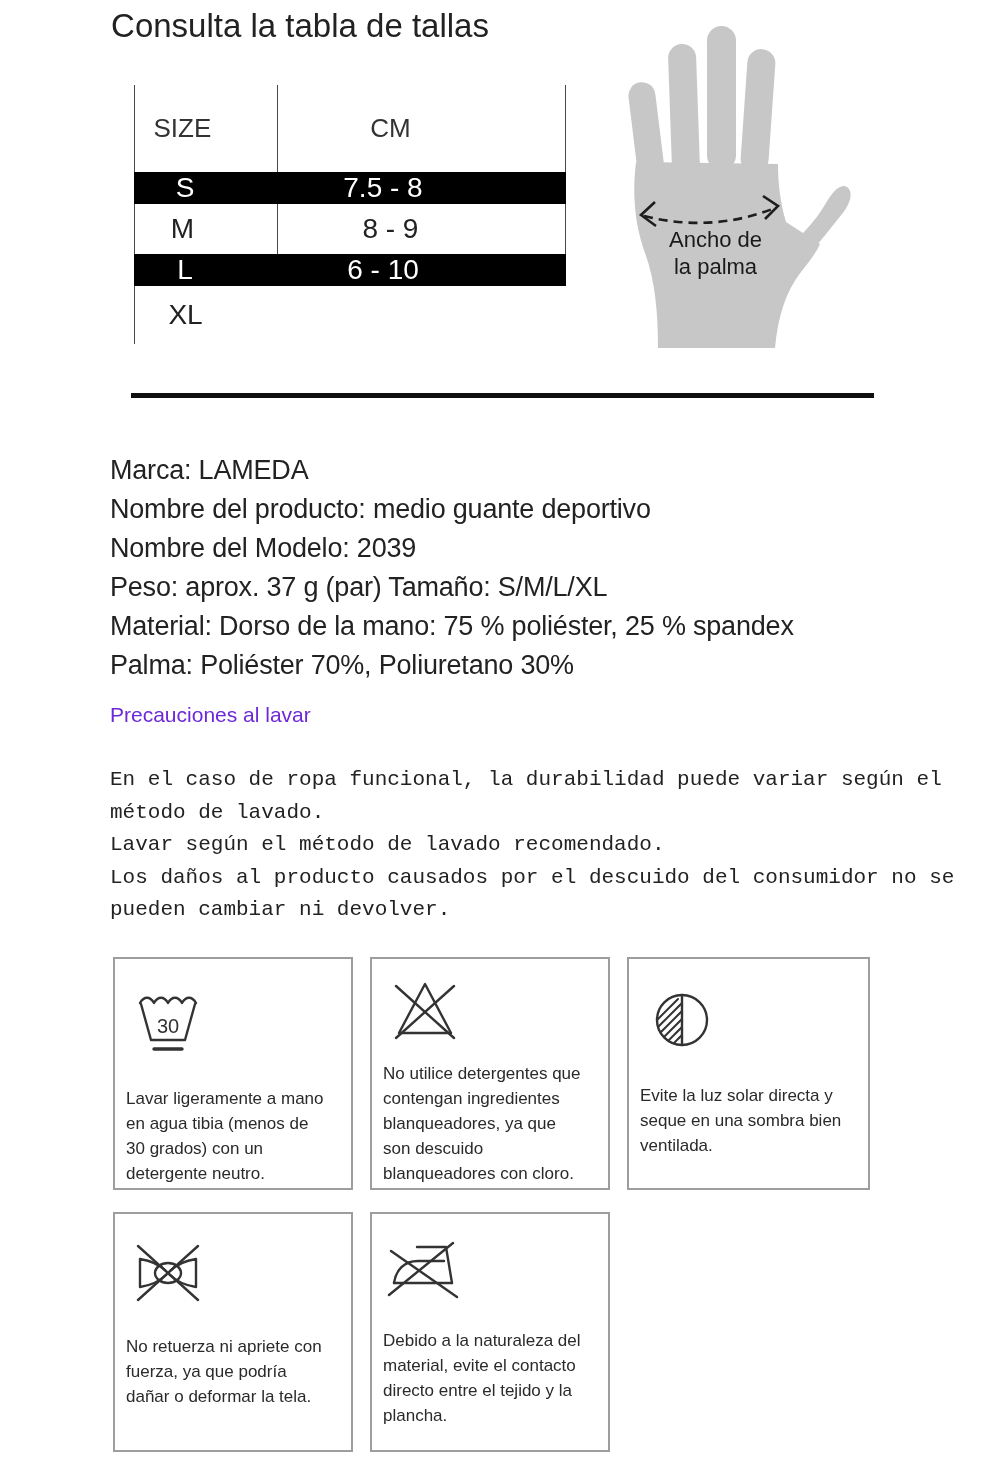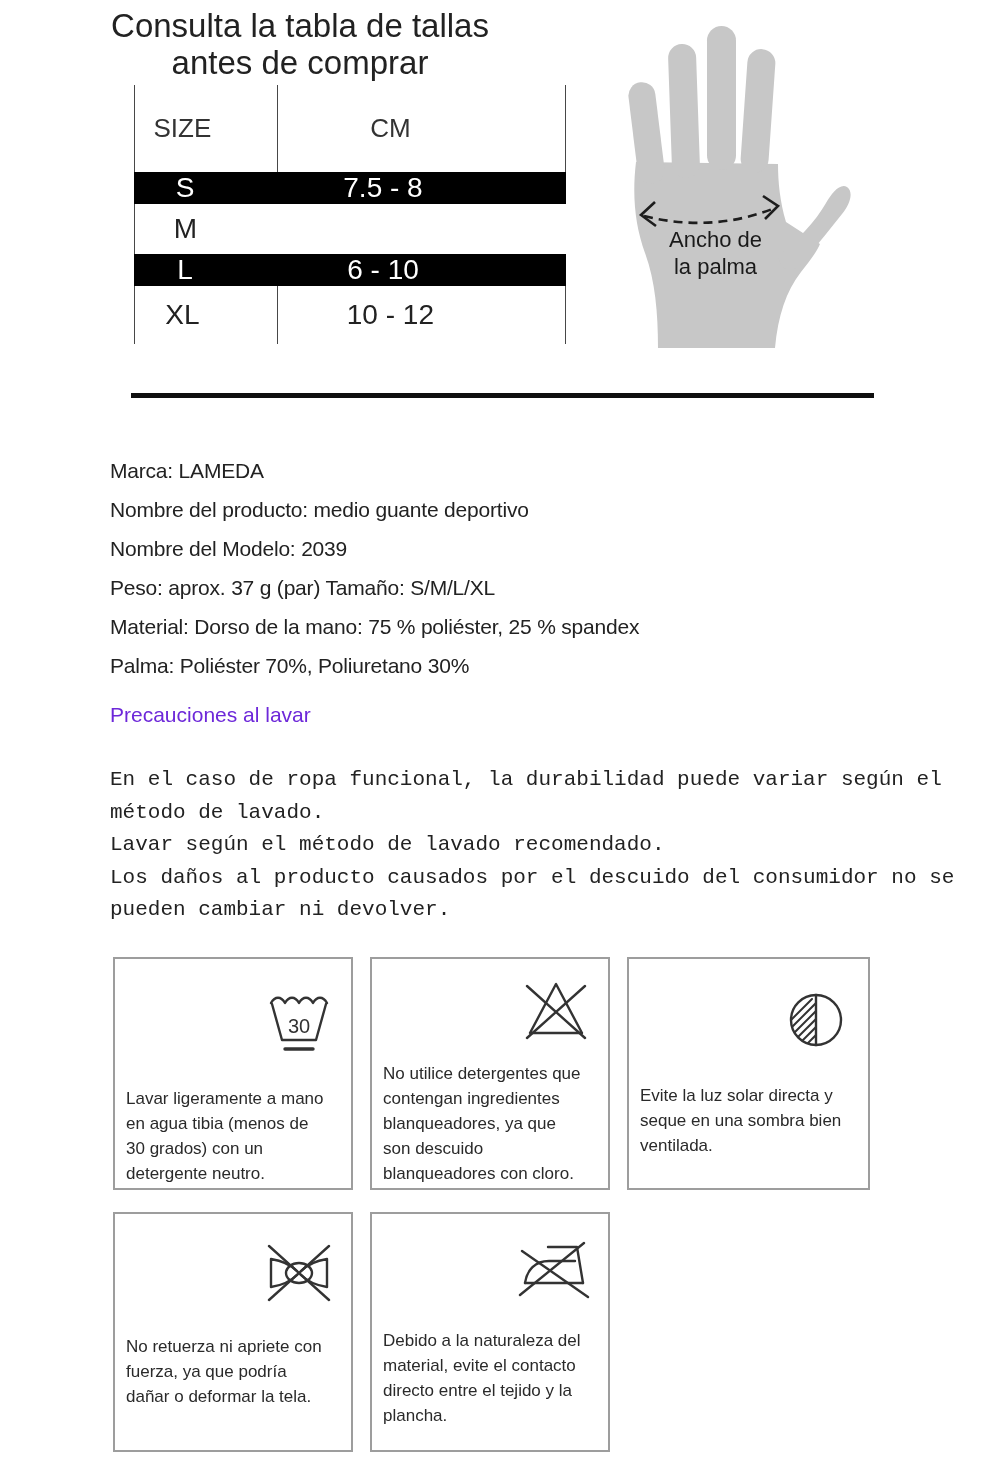--- a/index.html
+++ b/index.html
@@ -28,63 +28,62 @@
   
   .hand-fig { position:absolute; left:628px; top:6px; width:262px; height:342px; }
   .hand-fig svg { position:absolute; left:0; top:0; }
   .hand-label {
     position:absolute; left:10px; top:220px; width:155px; text-align:center;
     font-size:22px; line-height:27px; color:#1a1a1a;
   }
   .divider { position:absolute; left:131px; top:393px; width:743px; height:5px; background:#0f0f0f; }
   
   .product-info {
-    position:absolute; left:110px; top:451px; font-size:21px; line-height:39px;
+    position:absolute; left:110px; top:451px; font-size:27px; line-height:39px;
     color:#222; letter-spacing:-0.2px;
   }
   .wash-heading { position:absolute; left:110px; top:703px; font-size:21px; font-weight:normal; color:#6d28d9; }
   .wash-intro { position:absolute; left:110px; top:764px; font-size:21px; line-height:32.5px; color:#222;font-family:Liberation Mono, monospace; }
   
   .care-grid {
     position:absolute; left:113px; top:957px; display:grid;
     grid-template-columns:240px 240px 243px; grid-template-rows:233px 240px;
     column-gap:17px; row-gap:22px;
   }
   .care-box { border:2px solid #9d9d9d; padding:2px 10px 4px 11px; display:flex; flex-direction:column; overflow:hidden; background:#fff; }
-  .icon-wrap { display:flex; align-items:center; justify-content:flex-end; flex:0 0 auto; }
+  .icon-wrap { display:flex; align-items:center; justify-content:flex-start; flex:0 0 auto; }
   .care-icon { stroke:#333; fill:none; stroke-width:2.4; stroke-linecap:round; stroke-linejoin:round; }
   .care-text { font-size:17px; line-height:25px; color:#2a2a2a; }
 </style>
 </head>
 <body>
 
 <div class="title">
   <div>Consulta la tabla de tallas</div>
-  <div>antes de comprar</div>
 </div>
 
 <div class="size-table">
   <div class="trow header bordered">
     <div class="cell c1">SIZE</div>
     <div class="cell c2">CM</div>
   </div>
   <div class="trow data black h32">
     <div class="cell c1">S</div>
     <div class="cell c2">7.5 - 8</div>
   </div>
   <div class="trow data bordered h50">
     <div class="cell c1">M</div>
+    <div class="cell c2">8 - 9</div>
   </div>
   <div class="trow data black h32">
     <div class="cell c1">L</div>
     <div class="cell c2">6 - 10</div>
   </div>
   <div class="trow data bordered h58">
     <div class="cell c1">XL</div>
-    <div class="cell c2">10 - 12</div>
   </div>
 </div>
 
 <div class="hand-fig">
   <svg viewBox="0 0 262 342" width="262" height="342">
     <g fill="#c7c7c7">
       <path d="M8 156 C4 190 7 219 17 247 C27 274 30 306 30 342 L147 342 C150 310 158 285 173 266 C181 256 188 247 192 238 L158 216 C152 196 150 176 150 158 Z"></path>
       <rect x="5" y="76" width="27" height="102" rx="13.5" transform="rotate(-7 18 127)"></rect>
       <rect x="42" y="38" width="28" height="134" rx="14" transform="rotate(-2 56 105)"></rect>
       <rect x="79" y="20" width="29" height="144" rx="14.5"></rect>

